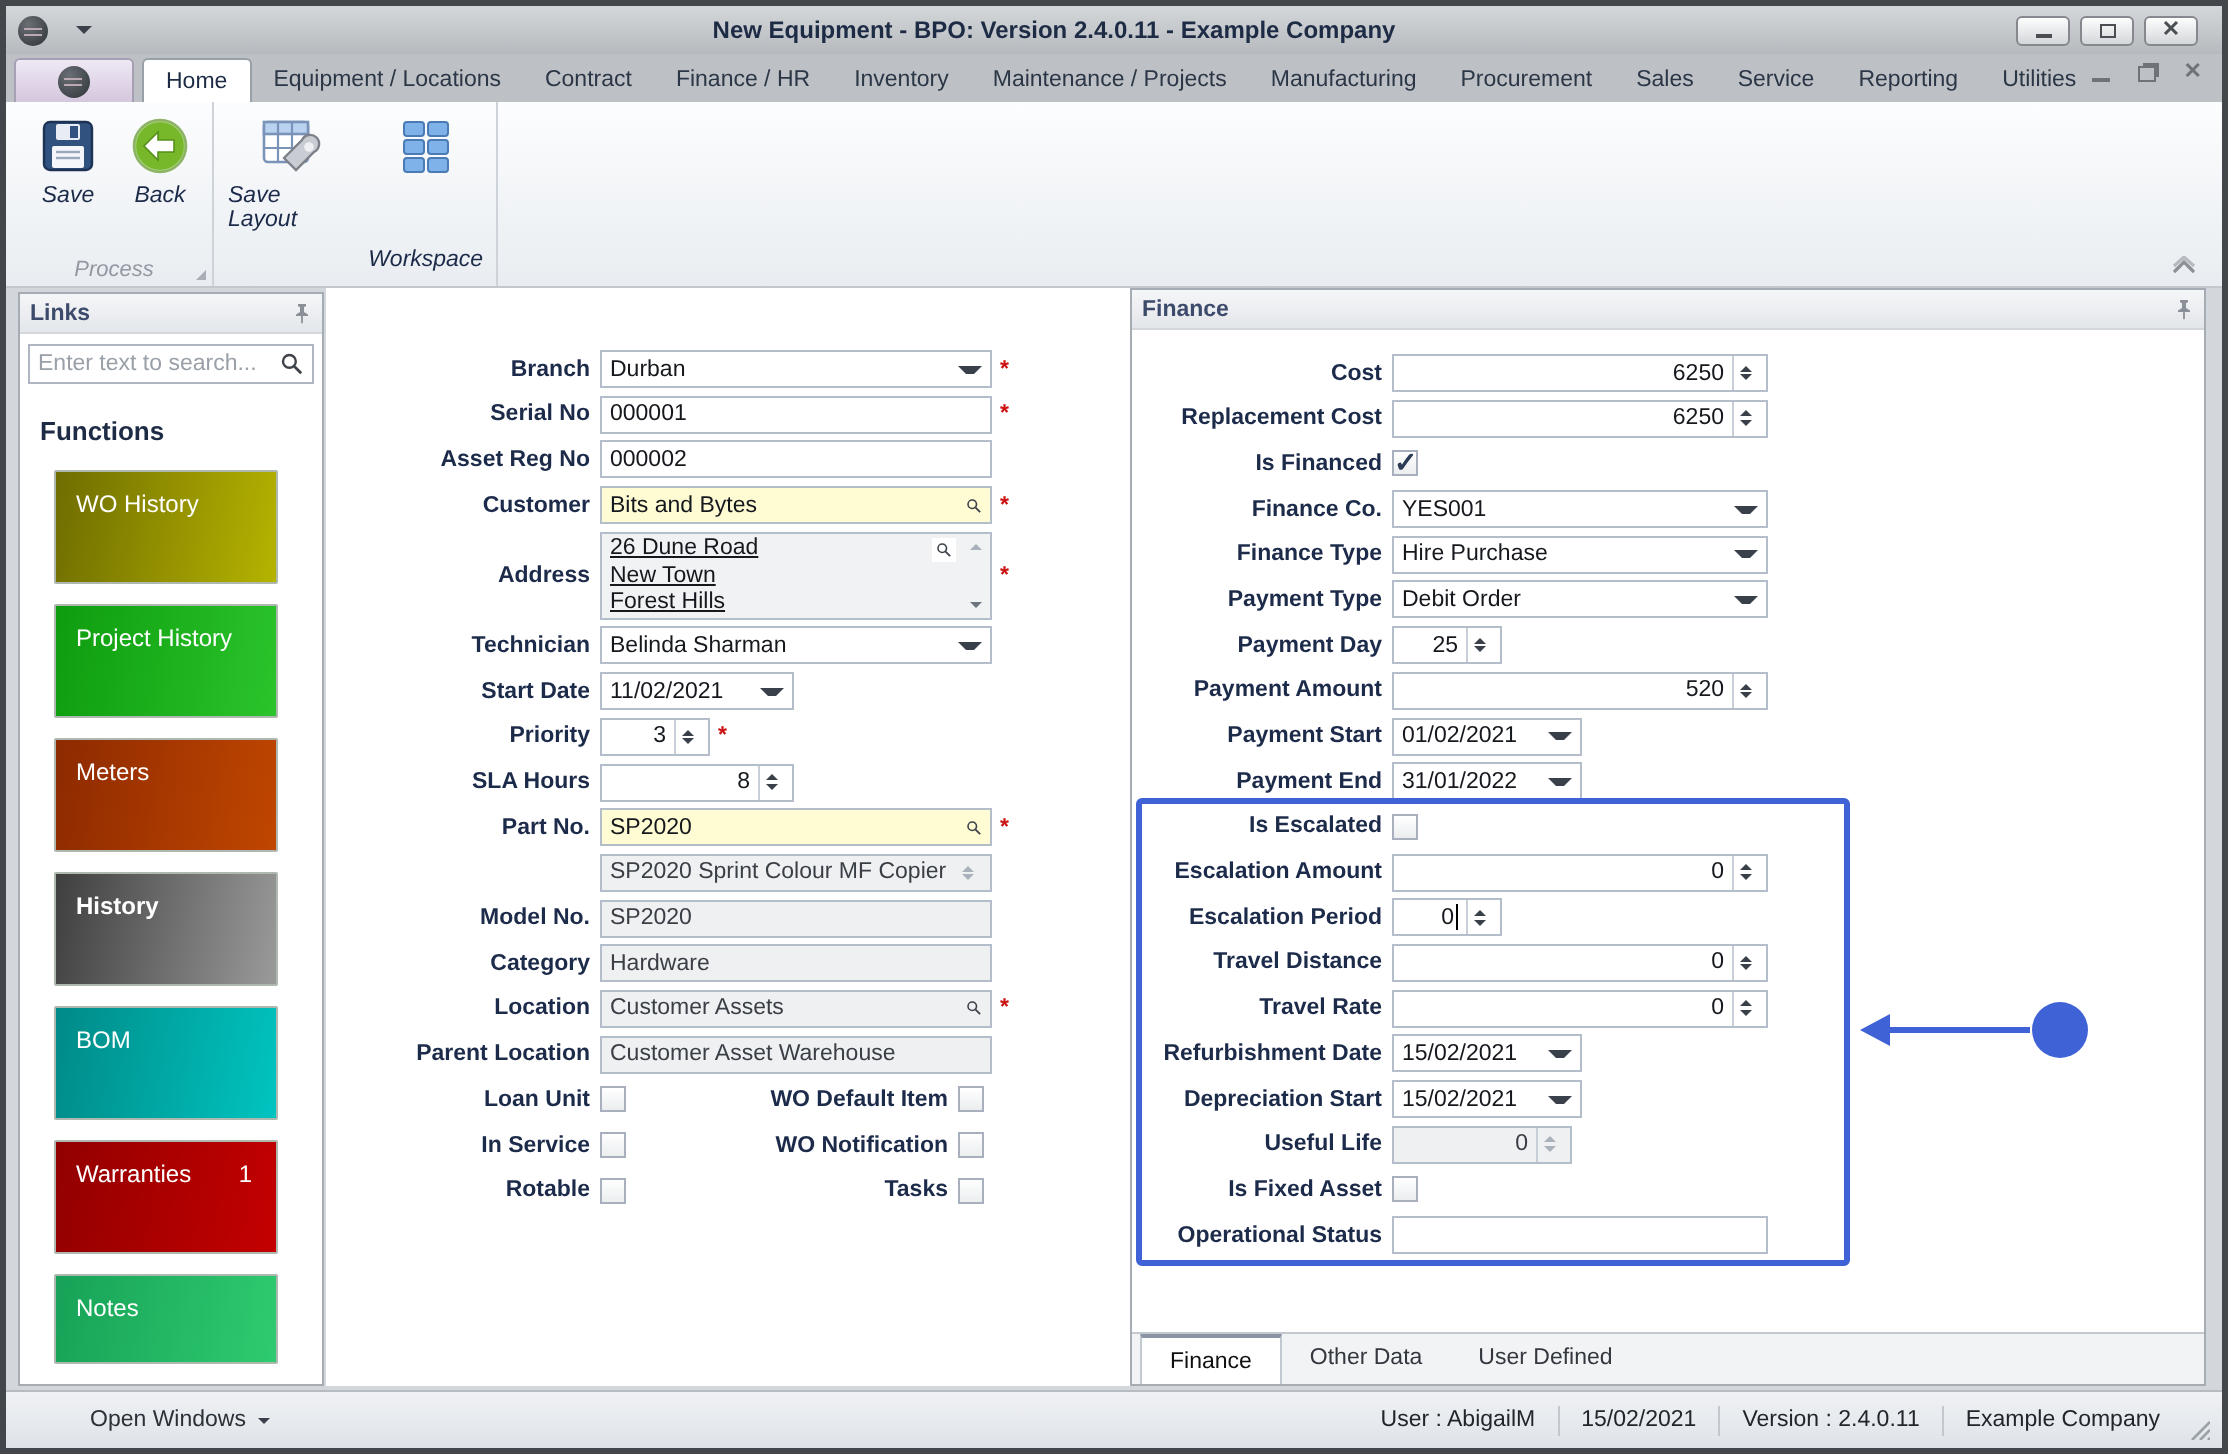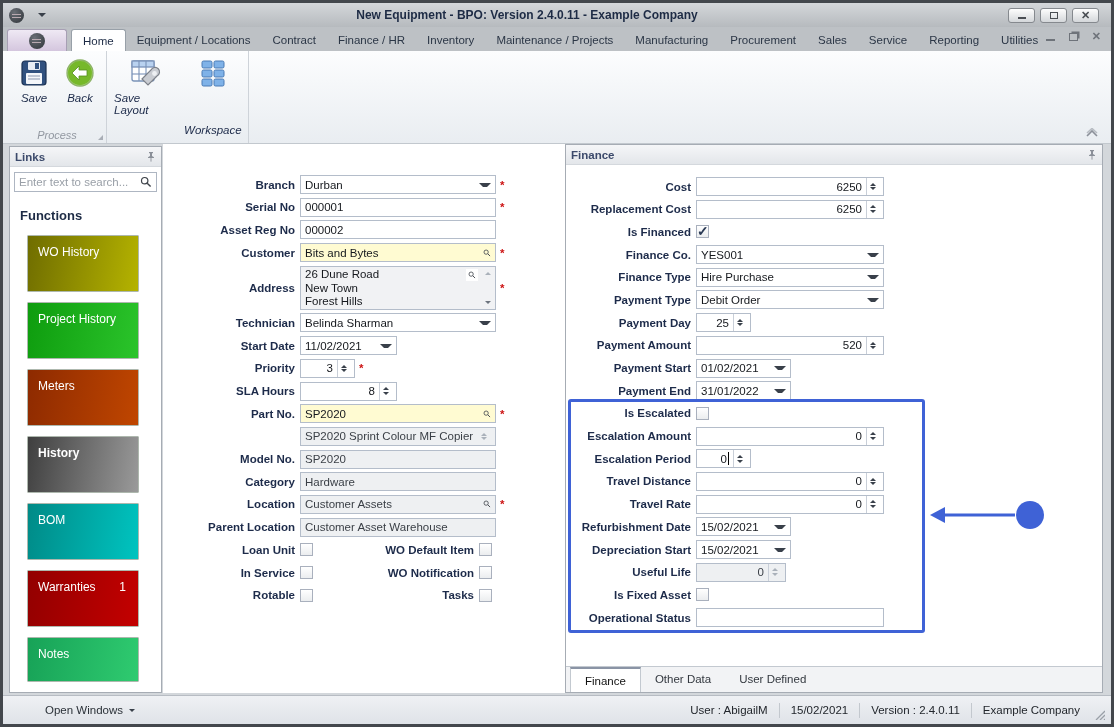--- a/index.html
+++ b/index.html
@@ -80,21 +80,21 @@
   .tri-up{width:0;height:0;border-left:4px solid transparent;border-right:4px solid transparent;border-bottom:4.5px solid #39404a;}
   .tri-sm.tri-dn{border-left-width:3px;border-right-width:3px;border-top-width:3.8px;}
   .tri-sm.tri-up{border-left-width:3px;border-right-width:3px;border-bottom-width:3.8px;}
   .grey .tri-dn{border-top-color:#aab1ba;} .grey .tri-up{border-bottom-color:#aab1ba;}
   .dd{margin-left:auto;padding-left:4px;}
   .spin{height:17px;width:13px;margin-left:4px;border-left:1px solid #c9cfd8;
     display:flex;flex-direction:column;align-items:center;justify-content:center;gap:1.5px;flex:0 0 auto;}
   .req{color:#cc1111;font-weight:bold;margin-left:4px;}
   .caret-i{width:1px;height:13px;background:#000;margin-left:1px;}
   .addr{width:196px;height:44px;border:1px solid #b4bdca;background:#f1f2f4;position:relative;
-    padding:1px 30px 0 4px;line-height:13.8px;color:#15181d;}
+    padding:1px 30px 0 4px;line-height:13.8px;color:#15181d;text-decoration:underline;}
   .addr .sg{position:absolute;right:17px;top:2px;background:#fff;padding:1px 2px;}
   .addr .tri-up{position:absolute;right:4px;top:5px;border-bottom-color:#aab1ba;}
   .addr .tri-dn{position:absolute;right:4px;bottom:5px;border-top-color:#6d747e;}
   .cb{width:13px;height:13px;border:1px solid #a9b0bd;background:linear-gradient(#fff,#ebedef);position:relative;flex:0 0 auto;}
   .cb.checked::after{content:"✓";position:absolute;left:0px;top:-3px;font-size:14px;font-weight:bold;color:#2b3a55;}
   .cb-label2{width:166px;text-align:right;font-weight:bold;color:#1d2b4a;padding-right:5px;}
 
   
   .fin-panel{position:absolute;left:562px;top:141px;width:538px;height:549px;background:#fff;
     border:1px solid #a6acb4;}

